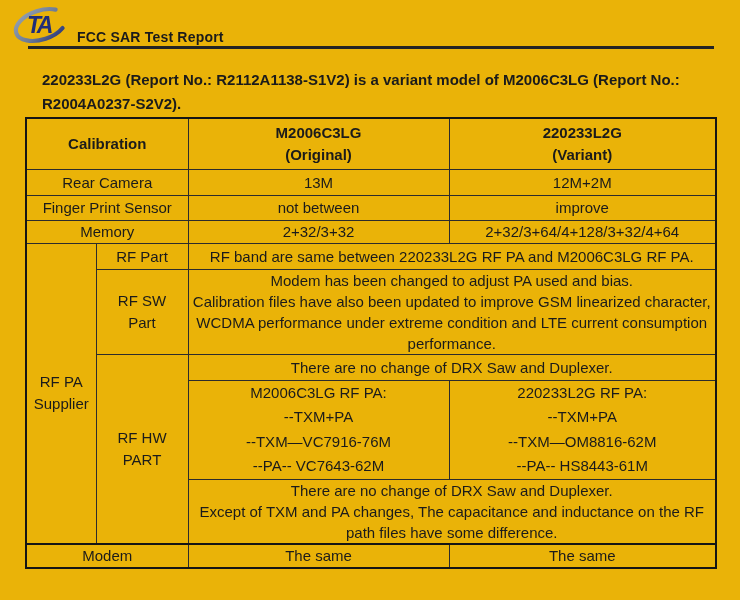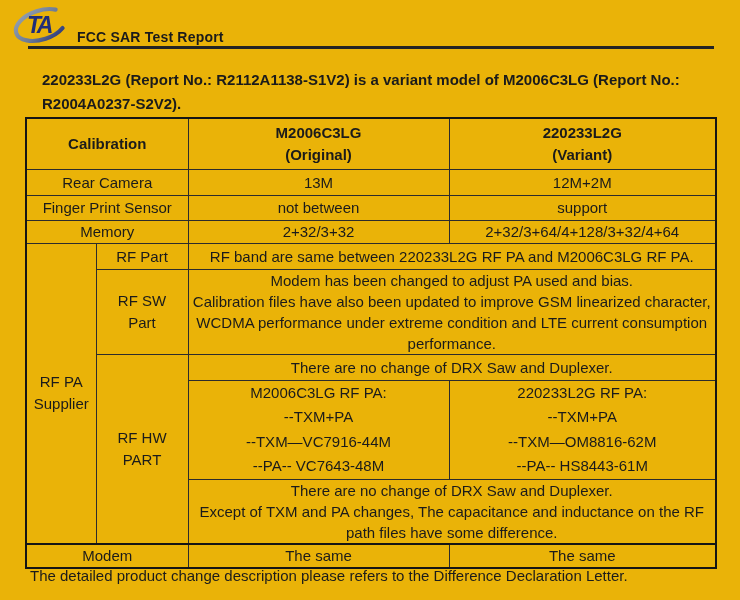--- a/index.html
+++ b/index.html
@@ -84,21 +84,21 @@
       </tr>
 
       <tr style="height:26px">
         <td colspan="2">Rear Camera</td>
         <td>13M</td>
         <td>12M+2M</td>
       </tr>
       <tr style="height:25px">
         <td colspan="2">Finger Print Sensor</td>
         <td>not between</td>
-        <td>support</td>
+        <td>improve</td>
       </tr>
       <tr style="height:23px">
         <td colspan="2">Memory</td>
         <td>2+32/3+32</td>
         <td>2+32/3+64/4+128/3+32/4+64</td>
       </tr>
 
       <tr style="height:26px">
         <td rowspan="5">
           <div class="two-line">RF PA</div>
@@ -121,22 +121,22 @@
         <td rowspan="3">
           <div class="two-line">RF HW</div>
           <div class="two-line">PART</div>
         </td>
         <td colspan="2" class="lft">There are no change of DRX Saw and Duplexer.</td>
       </tr>
       <tr style="height:99px">
         <td class="palist">
           <div>M2006C3LG RF PA:</div>
           <div>--TXM+PA</div>
-          <div>--TXM—VC7916-44M</div>
-          <div>--PA-- VC7643-48M</div>
+          <div>--TXM—VC7916-76M</div>
+          <div>--PA-- VC7643-62M</div>
         </td>
         <td class="palist">
           <div>220233L2G RF PA:</div>
           <div>--TXM+PA</div>
           <div>--TXM—OM8816-62M</div>
           <div>--PA-- HS8443-61M</div>
         </td>
       </tr>
       <tr style="height:64px">
         <td colspan="2" class="lft">
@@ -146,15 +146,14 @@
       </tr>
 
       <tr style="height:24px" class="others-row">
         <td colspan="2">Modem</td>
         <td>The same</td>
         <td>The same</td>
       </tr>
     </tbody>
   </table>
 
-  <p class="footer-note">The detailed product change description please refers to the Difference Declaration Letter.</p>
 
 </div>
 
 </body></html>

